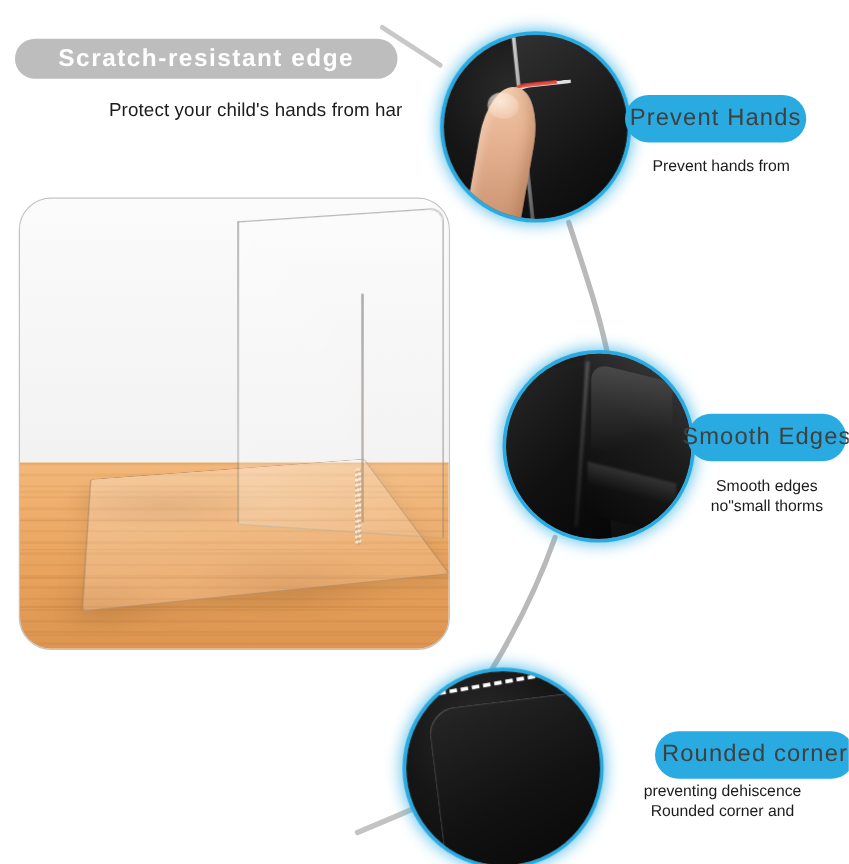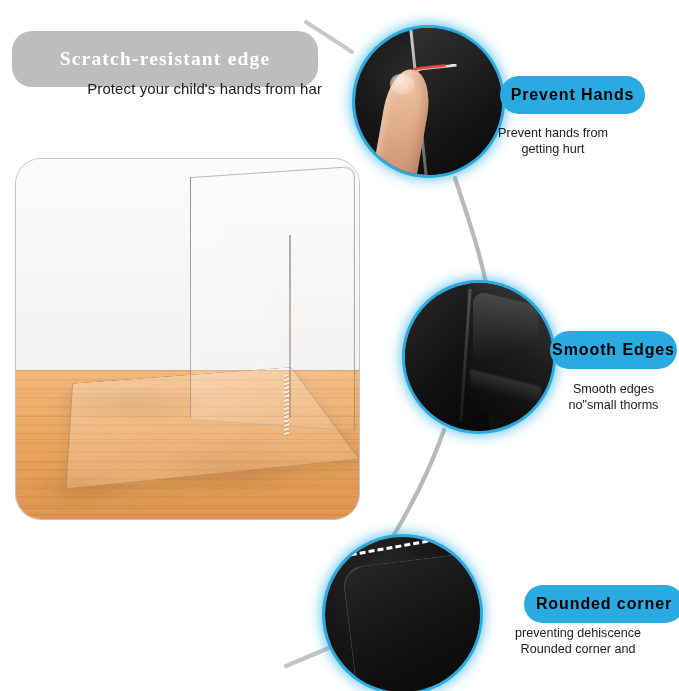--- a/index.html
+++ b/index.html
@@ -5,23 +5,23 @@
 <style>
   html,body{margin:0;padding:0;background:#fff;}
   body{width:679px;height:691px;position:relative;overflow:hidden;
        font-family:"Liberation Sans",sans-serif;-webkit-font-smoothing:antialiased;}
   #stage{position:absolute;left:0;top:0;width:679px;height:691px;background:#ffffff;}
 
   
   .connectors{position:absolute;left:0;top:0;width:679px;height:691px;z-index:1;}
 
   
-  .header-pill{position:absolute;left:12px;top:31px;width:306px;height:56px;
+  .header-pill{position:absolute;left:12px;top:31px;width:306px;height:32px;
     background:#bdbdbd;border-radius:20px;z-index:5;
-    display:flex;align-items:center;justify-content:center;font-family:Liberation Serif, serif;}
+    display:flex;align-items:center;justify-content:center;}
   .header-pill span{color:#ffffff;font-size:19.5px;font-weight:bold;
     letter-spacing:1.2px;white-space:nowrap;}
   .subtitle{position:absolute;left:0px;top:80px;width:322px;text-align:right;
     font-size:15px;color:#1c1c1c;z-index:5;white-space:nowrap;letter-spacing:.1px;}
 
   
   .product-photo{position:absolute;left:15px;top:158px;width:345px;height:362px;
     border-radius:26px;overflow:hidden;border:1.4px solid #c4c4c4;
     box-sizing:border-box;z-index:4;background:#fafafa;}
   .wall{position:absolute;left:0;top:0;width:100%;height:58.5%;
@@ -70,21 +70,21 @@
     border-radius:2px;opacity:.85;}
 
   
   .callout{position:absolute;z-index:6;}
   .circle{position:absolute;border-radius:50%;
     background:radial-gradient(circle at 38% 30%,#2b2b2b 0%,#161616 45%,#0a0a0a 100%);
     box-shadow:0 0 0 3px #29abe2, 0 0 13px 4px rgba(41,171,226,.75);
     overflow:hidden;}
   .pill{position:absolute;border-radius:20px;background:#29abe2;
     display:flex;align-items:center;justify-content:center;}
-  .pill span{color:#000000;font-size:16px;font-weight:bold;letter-spacing:.9px;
+  .pill span{color:#404040;font-size:19px;font-weight:normal;letter-spacing:.9px;
     white-space:nowrap;}
   .caption{position:absolute;text-align:center;font-size:12.6px;color:#1c1c1c;
     line-height:1.24;}
 
   
   .c1-circle{left:355px;top:28px;width:147px;height:147px;}
   .c1-slab{position:absolute;left:44%;top:-6%;width:70%;height:112%;
     background:linear-gradient(150deg,#323232,#131313 60%,#060606);
     transform:rotate(-6deg);}
   .c1-edge{position:absolute;left:42%;top:-4%;width:3px;height:110%;
@@ -102,21 +102,21 @@
   .c1-finger{position:absolute;left:18%;top:28%;width:30%;height:78%;
     background:linear-gradient(165deg,#f2c8a8 0%,#e6b392 38%,#d59f7d 72%,#c78f6d 100%);
     border-radius:48% 48% 22% 22%/38% 38% 12% 12%;
     transform:rotate(10deg);
     box-shadow:inset -5px -3px 9px rgba(150,95,60,.38),
                inset 3px 2px 7px rgba(255,232,212,.45);}
   .c1-nail{position:absolute;left:24%;top:31%;width:17%;height:14%;
     background:radial-gradient(ellipse at 40% 35%,rgba(255,238,224,.85),rgba(232,192,162,.35));
     border-radius:50%;transform:rotate(10deg);filter:blur(.6px);}
   .c1-pill{left:500px;top:76px;width:145px;height:38px;}
-  .c1-caption{left:473px;top:126px;width:160px;}
+  .c1-caption{left:497px;top:126px;width:160px;}
 
   
   .c2-circle{left:405px;top:283px;width:148px;height:148px;}
   .c2-face-l{position:absolute;left:-8%;top:8%;width:62%;height:100%;
     background:linear-gradient(140deg,#2a2a2a 0%,#111 55%,#050505 100%);
     transform:rotate(-4deg);}
   .c2-face-r{position:absolute;left:42%;top:2%;width:62%;height:92%;
     background:linear-gradient(205deg,#3c3c3c 0%,#1d1d1d 45%,#090909 100%);
     transform:skewY(14deg);border-radius:16px 0 0 0;}
   .c2-ridge{position:absolute;left:40%;top:4%;width:3px;height:90%;
@@ -184,21 +184,20 @@
       <div class="c1-edge-curve"></div>
       <div class="c1-red"></div>
       <div class="c1-finger"></div>
       <div class="c1-nail"></div>
     </div>
     <div class="pill c1-pill">
       <span>Prevent Hands</span>
     </div>
     <div class="caption c1-caption">
       <div>Prevent hands from</div>
-      <div>getting hurt</div>
     </div>
   </div>
 
   <div class="callout">
     <div class="circle c2-circle">
       <div class="c2-face-l"></div>
       <div class="c2-face-r"></div>
       <div class="c2-gloss"></div>
       <div class="c2-ridge"></div>
       <div class="c2-bottom"></div>

